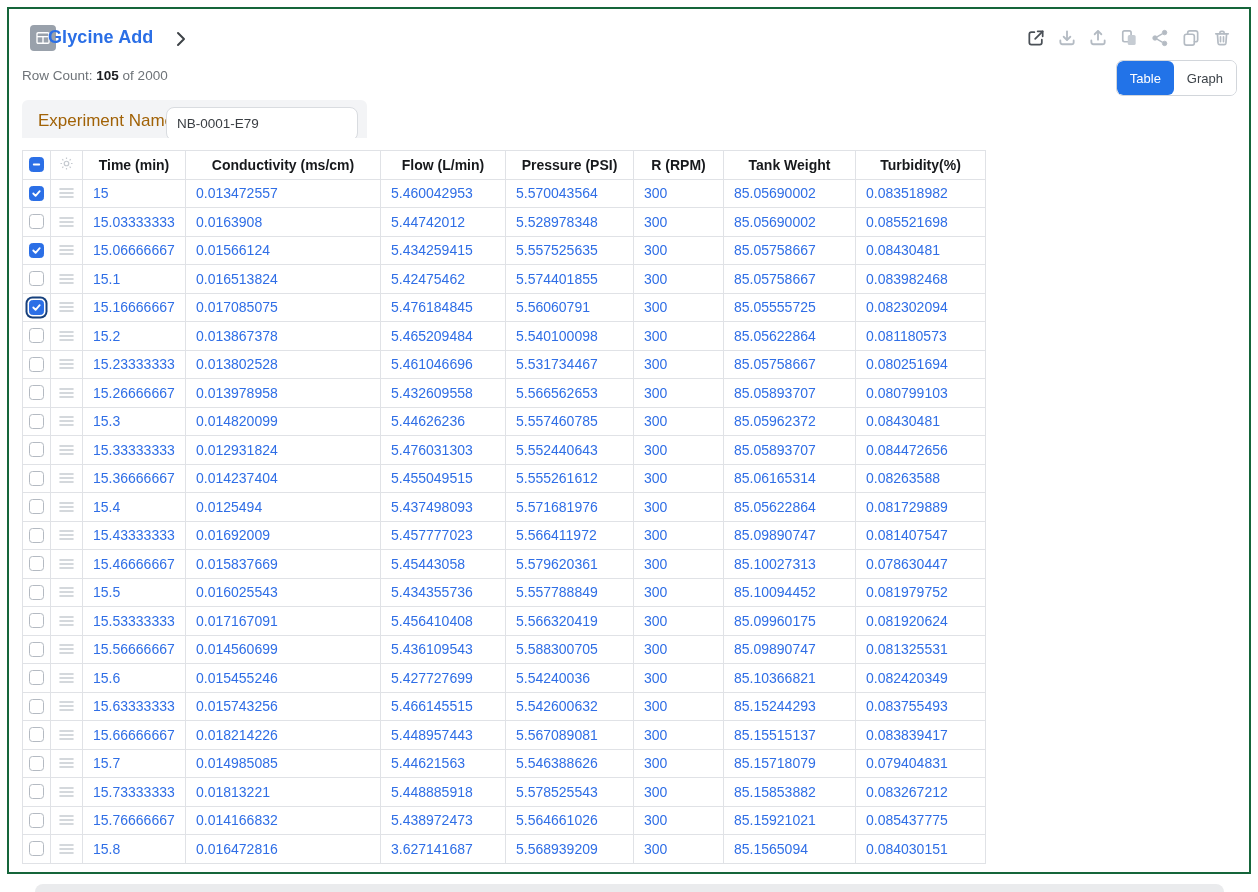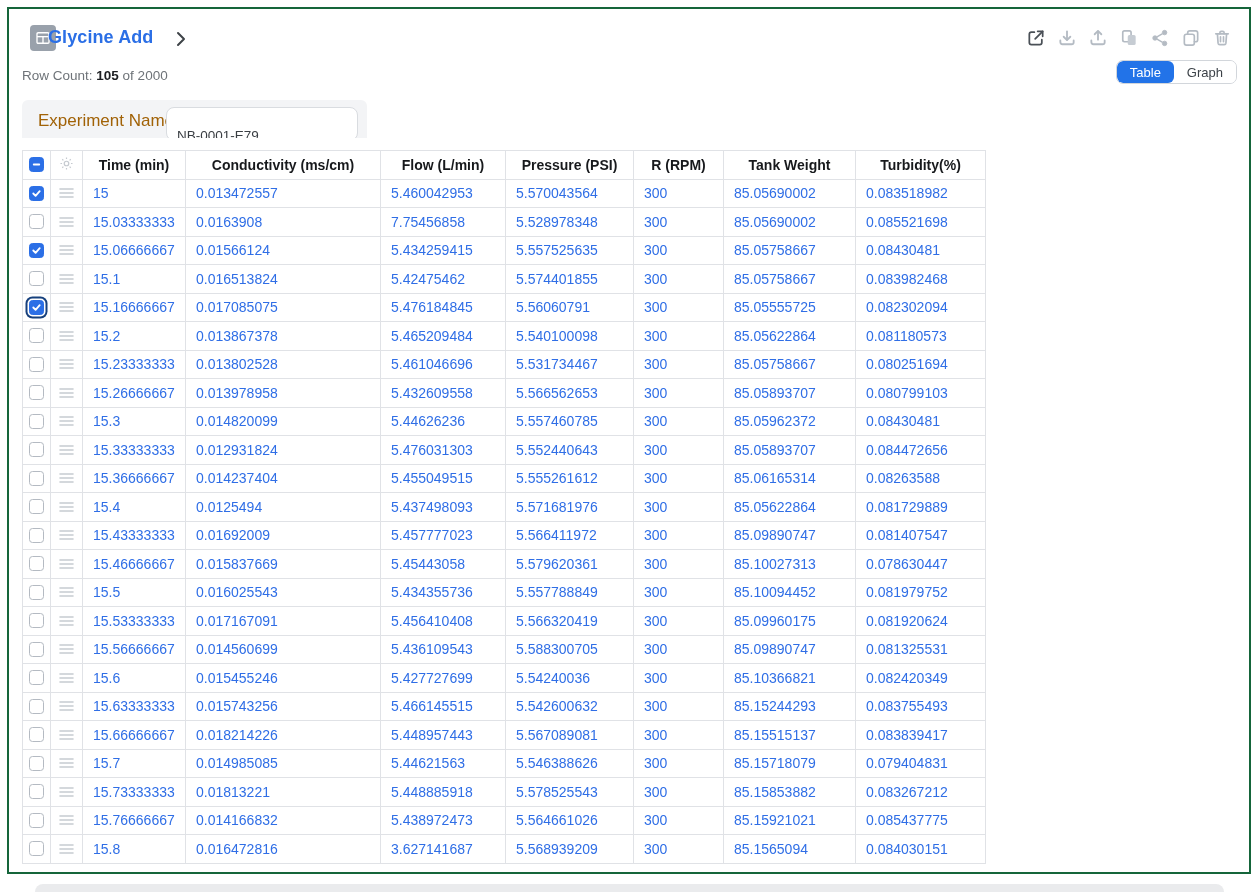--- a/index.html
+++ b/index.html
@@ -29,39 +29,39 @@
     letter-spacing:.1px;cursor:pointer;
   }
   .title-chevron{position:absolute;left:172px;top:28px;width:18px;height:22px;}
   .toolbar{
     position:absolute;top:27px;right:26px;display:flex;align-items:center;gap:10px;
   }
   .tool-btn{width:21px;height:21px;display:flex;align-items:center;justify-content:center;cursor:pointer;}
   .row-count{position:absolute;left:22px;top:68px;font-size:13.5px;color:#6e7378;}
   .row-count b{color:#1c1e21;}
   .view-toggle{
-    position:absolute;top:60px;right:21px;display:flex;height:24px;
+    position:absolute;top:60px;right:21px;display:flex;height:36px;
     border:1px solid #d2d6db;border-radius:7px;overflow:hidden;background:#fff;margin-left:8px;
   }
   .view-toggle .opt{
     padding:0 13px;font-size:13px;display:flex;align-items:center;cursor:pointer;color:#3c4248;background:#fff;
   }
   .view-toggle .opt.selected{
     background:#2273e8;color:#fff;border-radius:6px;font-weight:400;
   }
   
   .exp-panel{
     position:absolute;left:22px;top:100px;width:345px;height:44px;
     background:#f3f4f6;border-radius:6px;
   }
   .exp-label{position:absolute;left:16px;top:11px;font-size:17px;color:#a16207;}
   .exp-input{
     position:absolute;left:144px;top:7px;width:192px;height:34px;
     background:#fff;border:1px solid #d9dce0;border-radius:8px;
-    font-size:13.5px;color:#3a3e43;padding:12px 10px;line-height:32px;
+    font-size:13.5px;color:#3a3e43;padding:0 10px;line-height:32px;
     font-family:"Liberation Sans",sans-serif;
   }
   
   .table-wrap{
     position:absolute;left:22px;top:138px;width:965px;height:733px;
     overflow:hidden;background:#fff;
   }
   table.grid{border-collapse:collapse;table-layout:fixed;width:963px;margin-top:12px;}
   .grid th,.grid td{
     border:1px solid var(--grid-line);height:28.5px;padding:0;overflow:hidden;white-space:nowrap;
@@ -238,21 +238,21 @@
           </td>
           <td class="sel">
             <div class="drag">
               <svg width="15" height="12" viewBox="0 0 15 12" stroke="#c6cbd1" stroke-width="1.6" stroke-linecap="round">
                 <path d="M1 2h13M1 6h13M1 10h13"></path>
               </svg>
             </div>
           </td>
           <td class="val">15.03333333</td>
           <td class="val">0.0163908</td>
-          <td class="val">7.75456858</td>
+          <td class="val">5.44742012</td>
           <td class="val">5.528978348</td>
           <td class="val">300</td>
           <td class="val">85.05690002</td>
           <td class="val">0.085521698</td>
         </tr>
         <tr>
           <td class="sel">
             <div class="cb on">
               <svg width="11" height="11" viewBox="0 0 12 12">
                 <path d="M2.5 6l2.5 2.5 4.5-5" stroke="#fff" stroke-width="2" fill="none" stroke-linecap="round" stroke-linejoin="round"></path>

